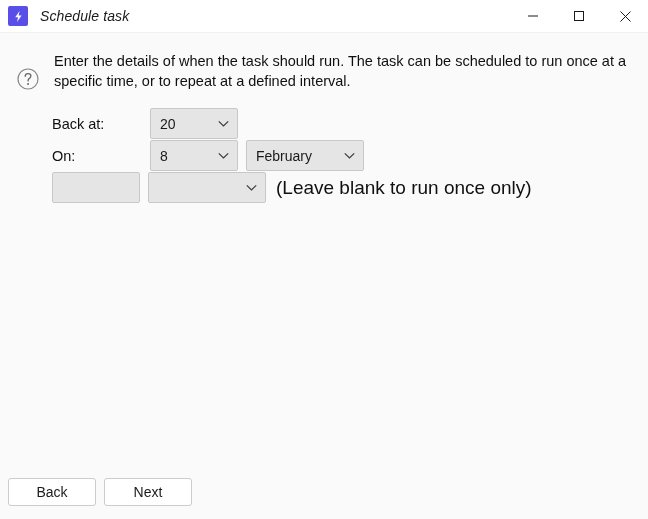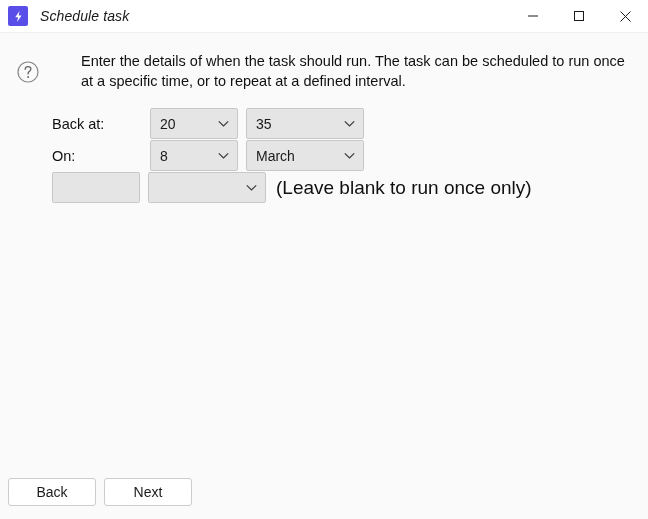--- a/index.html
+++ b/index.html
@@ -65,23 +65,22 @@
 
   
   .content {
     position: relative;
     height: calc(519px - 32px);
     background: #fafafa;
   }
 
   .info-row {
     display: flex;
-    align-items: center;
+    align-items: flex-end;
     padding: 18px 18px 0 16px;
-    gap: 27px;
   }
   .help-icon {
     width: 24px;
     height: 24px;
     flex: none;
     margin-top: 1px;
   }
   .help-icon svg { display: block; }
   .info-text {
     margin-left: 14px;
@@ -246,38 +245,32 @@
   <div class="form">
 
     <div class="form-row">
       <div class="form-label">Back at:</div>
       <div class="field w-sm">
         <span class="val">20</span>
         <svg class="chev" width="11" height="7" viewBox="0 0 11 7">
           <polyline points="0.8,0.8 5.5,5.5 10.2,0.8" fill="none" stroke="#3a3a3a" stroke-width="1.2"></polyline>
         </svg>
       </div>
-      <div class="field w-lg gap">
-        <span class="val">35</span>
-        <svg class="chev" width="11" height="7" viewBox="0 0 11 7">
-          <polyline points="0.8,0.8 5.5,5.5 10.2,0.8" fill="none" stroke="#3a3a3a" stroke-width="1.2"></polyline>
-        </svg>
-      </div>
     </div>
 
     <div class="form-row">
       <div class="form-label">On:</div>
       <div class="field w-sm">
         <span class="val">8</span>
         <svg class="chev" width="11" height="7" viewBox="0 0 11 7">
           <polyline points="0.8,0.8 5.5,5.5 10.2,0.8" fill="none" stroke="#3a3a3a" stroke-width="1.2"></polyline>
         </svg>
       </div>
       <div class="field w-lg gap">
-        <span class="val">March</span>
+        <span class="val">February</span>
         <svg class="chev" width="11" height="7" viewBox="0 0 11 7">
           <polyline points="0.8,0.8 5.5,5.5 10.2,0.8" fill="none" stroke="#3a3a3a" stroke-width="1.2"></polyline>
         </svg>
       </div>
     </div>
 
     <div class="form-row">
       <div class="field w-sm">
         <span class="val"></span>
       </div>

